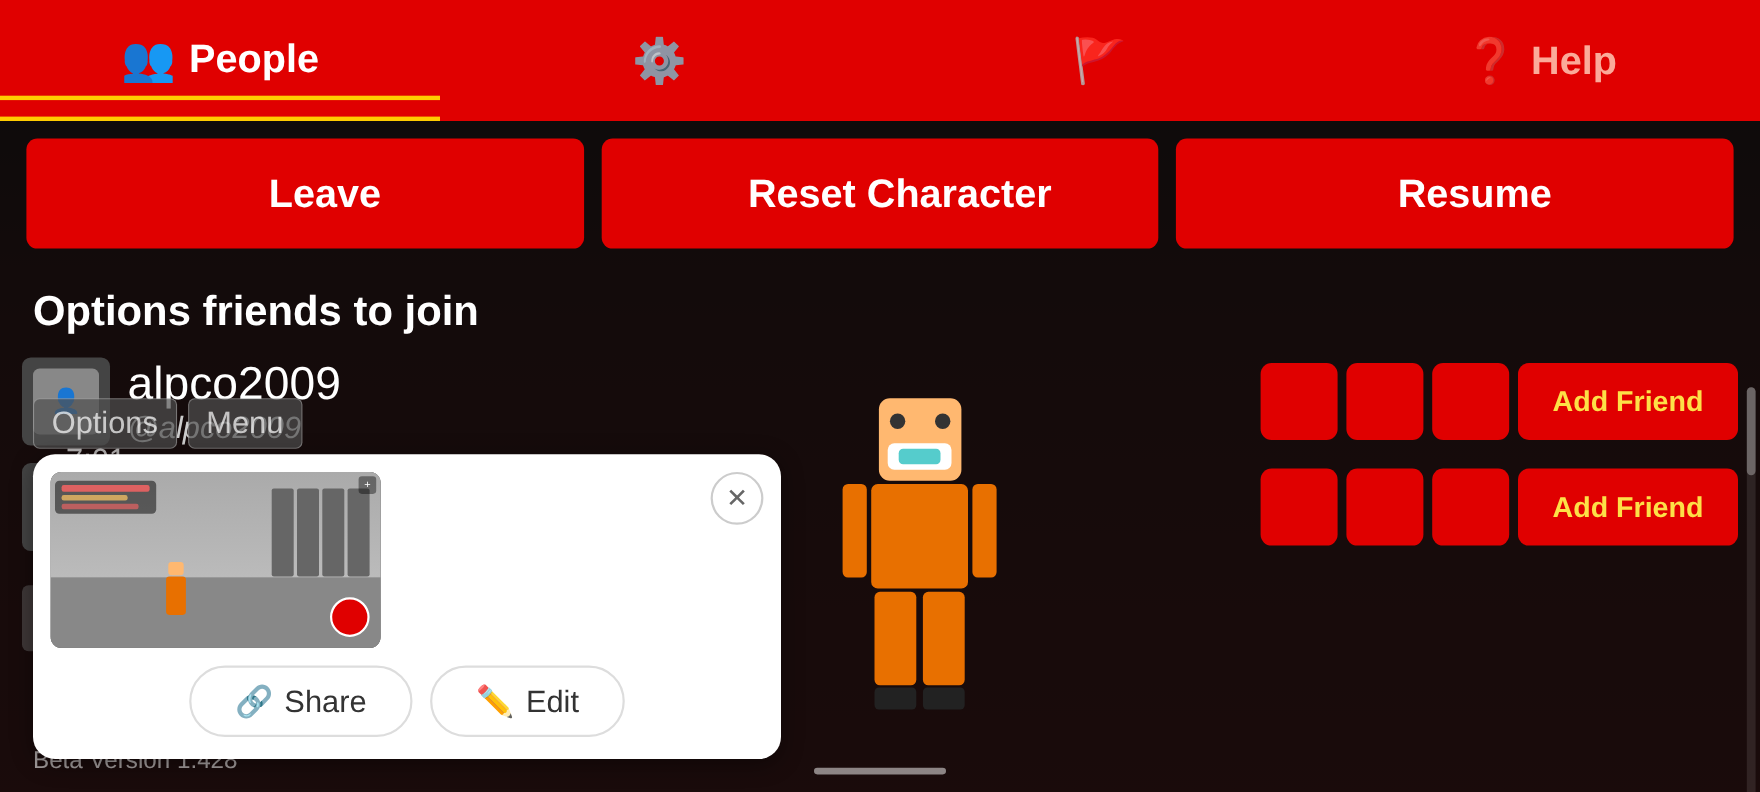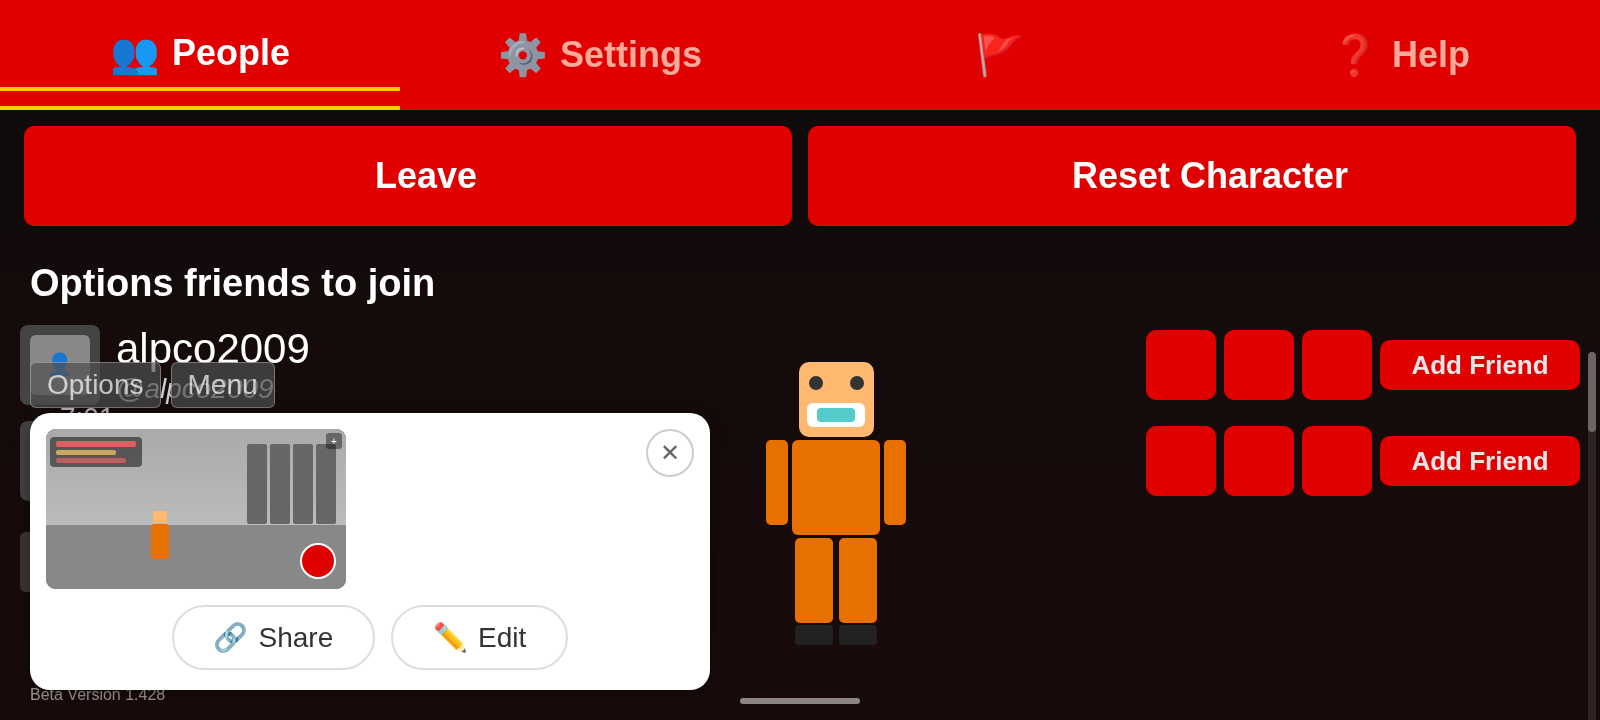--- a/index.html
+++ b/index.html
@@ -176,26 +176,26 @@
       font-style: italic;
     }
 
     .player-actions {
       display: flex;
       gap: 8px;
       align-items: center;
     }
 
     .add-friend-btn {
-      height: 50px;
+      height: 70px;
       padding: 0 30px;
       background: #e00000;
       border: none;
       border-radius: 10px;
-      color: #e5e5e5;
+      color: #fde047;
       font-size: 26px;
       font-weight: bold;
       cursor: pointer;
       min-width: 200px;
     }
 
     
     .game-ui-top {
       position: absolute;
       top: 120px;
@@ -348,21 +348,21 @@
       font-size: 28px;
       color: #0066cc;
     }
 
     
     .beta-version {
       position: absolute;
       bottom: 16px;
       left: 30px;
       color: rgba(255,255,255,0.6);
-      font-size: 16px;
+      font-size: 22px;
       z-index: 5;
     }
 
     
     .scroll-indicator {
       position: absolute;
       bottom: 16px;
       left: 50%;
       transform: translateX(-50%);
       width: 120px;
@@ -423,35 +423,35 @@
 
 <div class="ui-container">
 
   <nav class="nav-bar">
     <div class="nav-item active">
       <span class="nav-icon">👥</span>
       <span class="nav-item-label">People</span>
     </div>
     <div class="nav-item inactive">
       <span class="nav-icon">⚙️</span>
-      <span class="nav-item-label">Settings</span>
     </div>
     <div class="nav-item inactive">
       <span class="nav-icon">🚩</span>
     </div>
     <div class="nav-item inactive">
       <span class="nav-icon">❓</span>
       <span class="nav-item-label">Help</span>
     </div>
     <div class="active-underline"></div>
   </nav>
 
   <div class="action-buttons">
     <button class="action-btn">Leave</button>
     <button class="action-btn">Reset Character</button>
+    <button class="action-btn">Resume</button>
   </div>
 
   <div class="content-area">
 
     <div class="game-ui-top">
       <button class="game-ui-btn">Options</button>
       <button class="game-ui-btn">Menu</button>
     </div>
 
     <div class="game-time">7:01</div>

